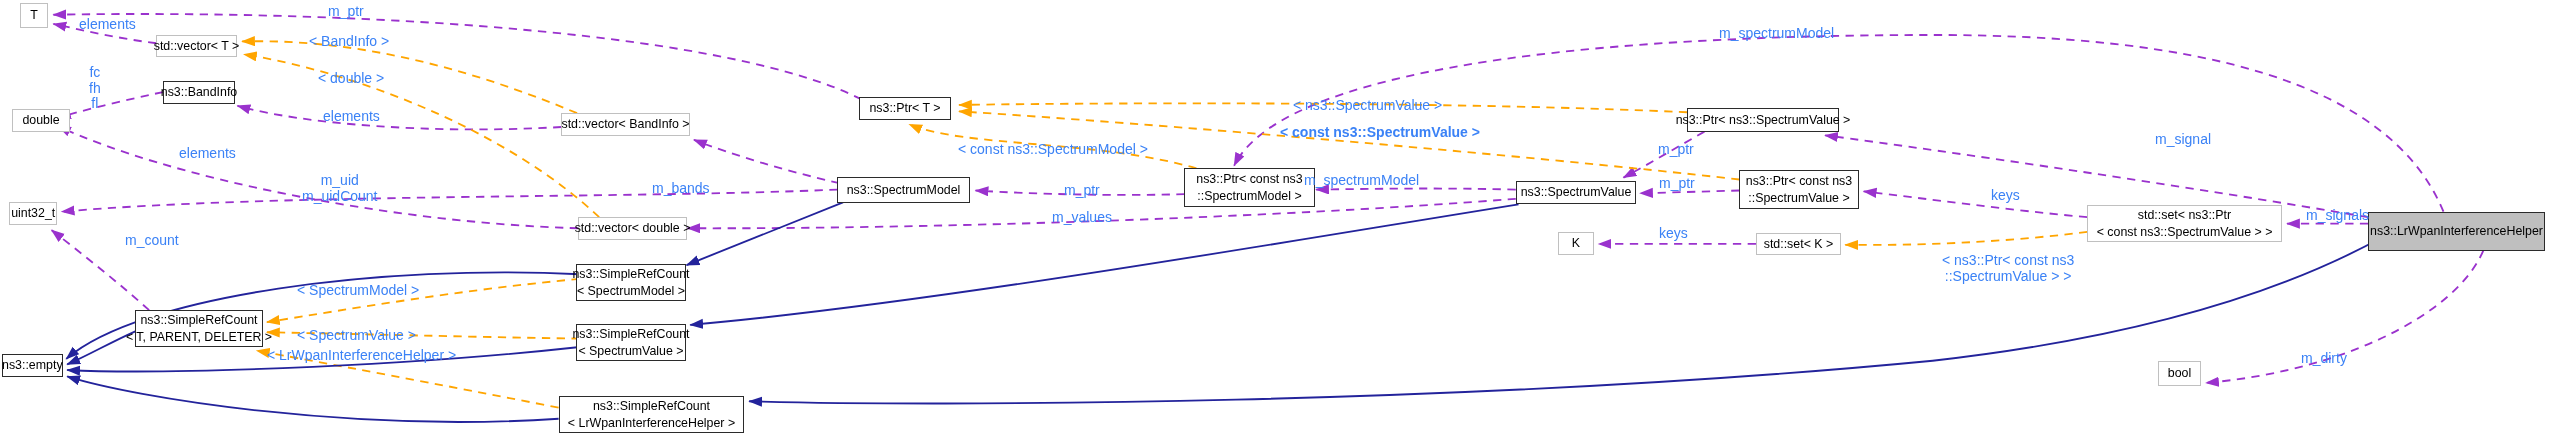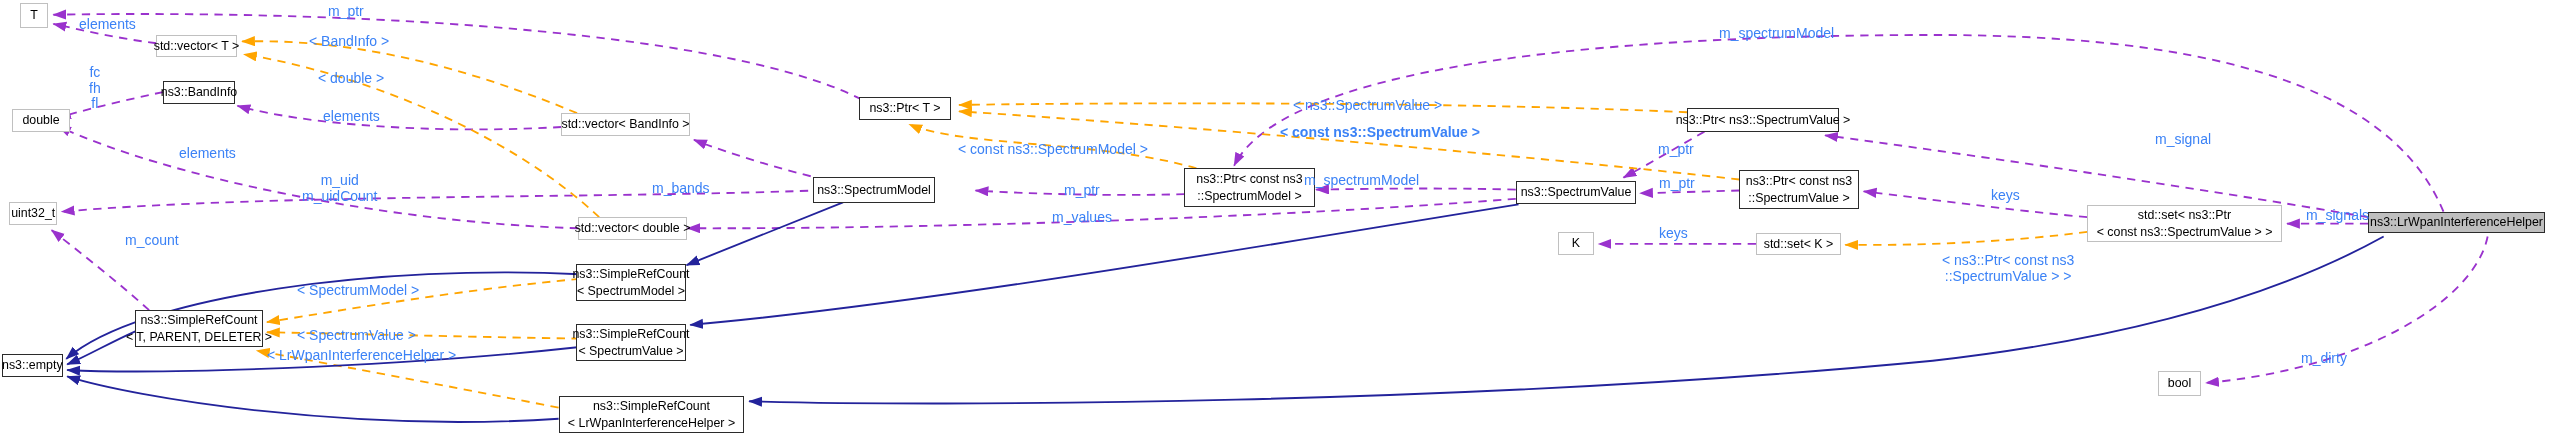--- a/index.html
+++ b/index.html
@@ -86,33 +86,33 @@
 &lt; T, PARENT, DELETER &gt;</div>
   <div class="node ext" style="left:561px;top:113px;width:129px;height:23px;text-align:center;">std::vector&lt; BandInfo &gt;</div>
   <div class="node ext" style="left:578px;top:217px;width:109px;height:23px;">std::vector&lt; double &gt;</div>
   <div class="node cls" style="left:576px;top:264px;width:110px;height:37px;">ns3::SimpleRefCount
 &lt; SpectrumModel &gt;</div>
   <div class="node cls" style="left:576px;top:324px;width:110px;height:37px;">ns3::SimpleRefCount
 &lt; SpectrumValue &gt;</div>
   <div class="node cls" style="left:559px;top:396px;width:185px;height:37px;">ns3::SimpleRefCount
 &lt; LrWpanInterferenceHelper &gt;</div>
   <div class="node cls" style="left:859px;top:97px;width:92px;height:23px;">ns3::Ptr&lt; T &gt;</div>
-  <div class="node cls" style="left:813px;top:177px;width:122px;height:26px;">ns3::SpectrumModel</div>
+  <div class="node cls" style="left:837px;top:177px;width:133px;height:26px;">ns3::SpectrumModel</div>
   <div class="node cls" style="left:1184px;top:168px;width:131px;height:39px;">ns3::Ptr&lt; const ns3
 ::SpectrumModel &gt;</div>
   <div class="node cls" style="left:1516px;top:181px;width:120px;height:23px;">ns3::SpectrumValue</div>
   <div class="node ext" style="left:1558px;top:232px;width:36px;height:23px;">K</div>
   <div class="node ext" style="left:1756px;top:233px;width:85px;height:22px;">std::set&lt; K &gt;</div>
   <div class="node cls" style="left:1687px;top:108px;width:152px;height:24px;">ns3::Ptr&lt; ns3::SpectrumValue &gt;</div>
   <div class="node cls" style="left:1739px;top:170px;width:120px;height:39px;">ns3::Ptr&lt; const ns3
 ::SpectrumValue &gt;</div>
   <div class="node ext" style="left:2087px;top:205px;width:195px;height:37px;">std::set&lt; ns3::Ptr
 &lt; const ns3::SpectrumValue &gt; &gt;</div>
-  <div class="node focus" style="left:2368px;top:212px;width:177px;height:21px;">ns3::LrWpanInterferenceHelper</div>
-  <div class="node ext" style="left:2158px;top:371px;width:43px;height:25px;">bool</div>
+  <div class="node focus" style="left:2368px;top:212px;width:177px;height:39px;">ns3::LrWpanInterferenceHelper</div>
+  <div class="node ext" style="left:2158px;top:361px;width:43px;height:25px;">bool</div>
 
   <div class="lbl" style="left:328px;top:3.7px;">m_ptr</div>
   <div class="lbl" style="left:79px;top:16.6px;">elements</div>
   <div class="lbl" style="left:89px;top:65px;">fc
 fh
 fl</div>
   <div class="lbl" style="left:323px;top:109px;">elements</div>
   <div class="lbl" style="left:179px;top:146px;">elements</div>
   <div class="lbl" style="left:652px;top:137px;margin-top:44px;">m_bands</div>
   <div class="lbl" style="left:302px;top:173px;">m_uid

